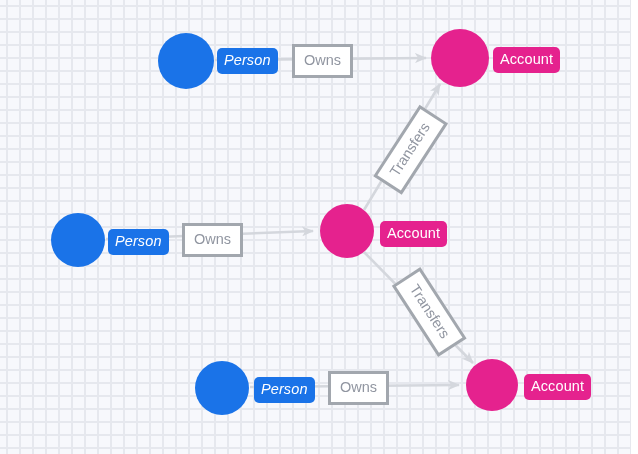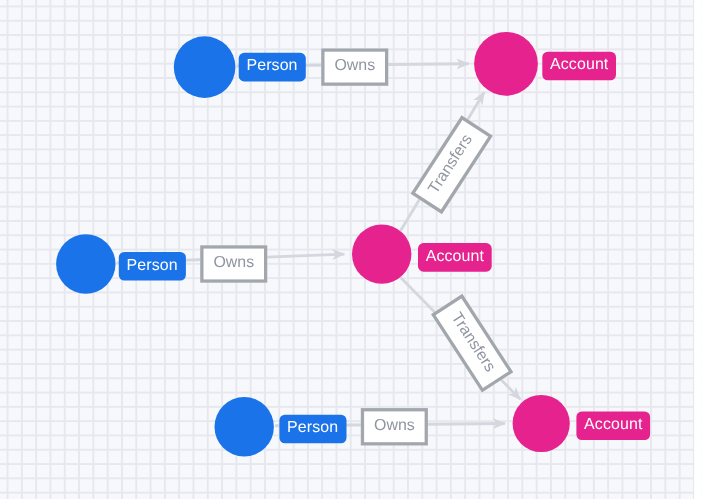--- a/index.html
+++ b/index.html
@@ -28,21 +28,21 @@
   .pill{
     position:absolute;
     border-radius:5px;
     color:#ffffff;
     font-size:14.5px;
     line-height:1;
     padding:5px 7px 6px 7px;
     white-space:nowrap;
     letter-spacing:0.1px;
   }
-  .pill.person{background:#1a73e8;}
+  .pill.person{background:#1a73e8;font-style:italic;}
   .pill.account{background:#e5228e;}
   .ebox{
     position:absolute;
     background:#ffffff;
     border:3px solid #a2a7ae;
     color:#9095a0;
     font-size:14.5px;
     line-height:1;
     padding:6px 9px 7px 9px;
     white-space:nowrap;

